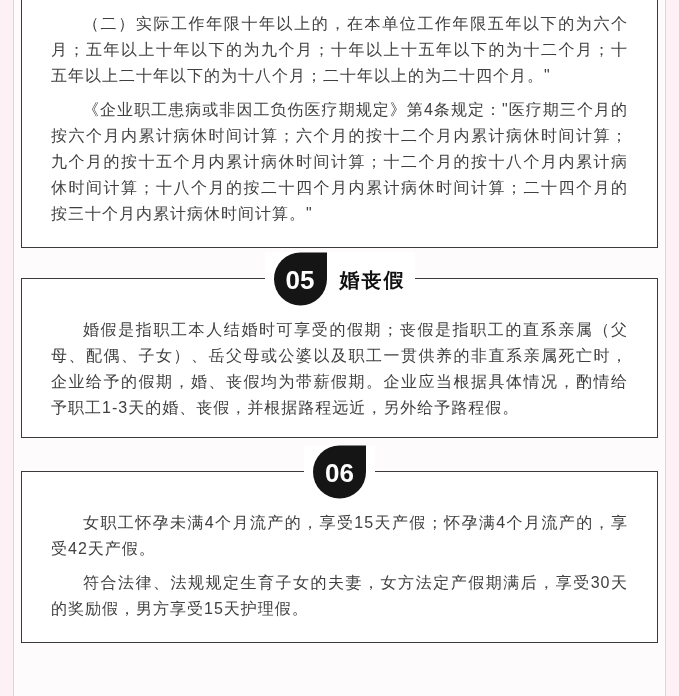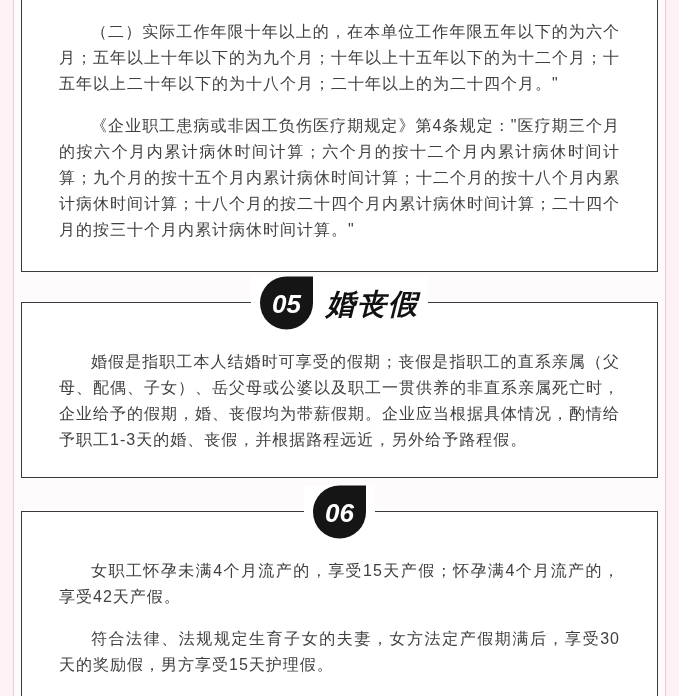--- a/index.html
+++ b/index.html
@@ -25,21 +25,21 @@
   .box {
     background: #ffffff;
     border: 1.5px solid #3a3a3a;
     padding: 5px 21px 12px 21px;
     color: #404040;
     font-size: 16px;
     line-height: 26px;
     letter-spacing: 1px;
     text-align: justify;
   }
-  .box p { margin: 16px; text-indent: 2em; }
+  .box p { margin: 8px; text-indent: 2em; }
   .box.first { border-top: none; margin-top: -2px; }
 
   .box.headed {
     position: relative;
     padding-top: 30px;
     padding-bottom: 8px;
   }
   .box.sec-05 { margin-top: 30px; }
   .box.sec-06 { margin-top: 33px; padding-bottom: 12px; }
 
@@ -48,35 +48,34 @@
     top: 0; left: 0; right: 0;
     display: flex; justify-content: center;
     transform: translateY(-50%);
   }
   .sec-head-inner {
     display: inline-flex;
     align-items: center;
     gap: 13px;
     background: #ffffff;
     padding: 0 9px;
-    font-style: italic;
   }
   .sec-badge {
     width: 53px; height: 53px;
     background: #151515;
     color: #ffffff;
     font-size: 26px;
     font-weight: bold;
     letter-spacing: 0;
     display: flex; align-items: center; justify-content: center;
     border-radius: 50% 0 50% 50%;
     flex: 0 0 auto;
   }
   .sec-title {
-    font-size: 29px;
+    font-size: 20px;
     font-weight: bold;
     color: #111111;
     letter-spacing: 2px;
     white-space: nowrap;
   }
 </style>
 </head>
 <body>
 
 <div class="side-band left"></div>

